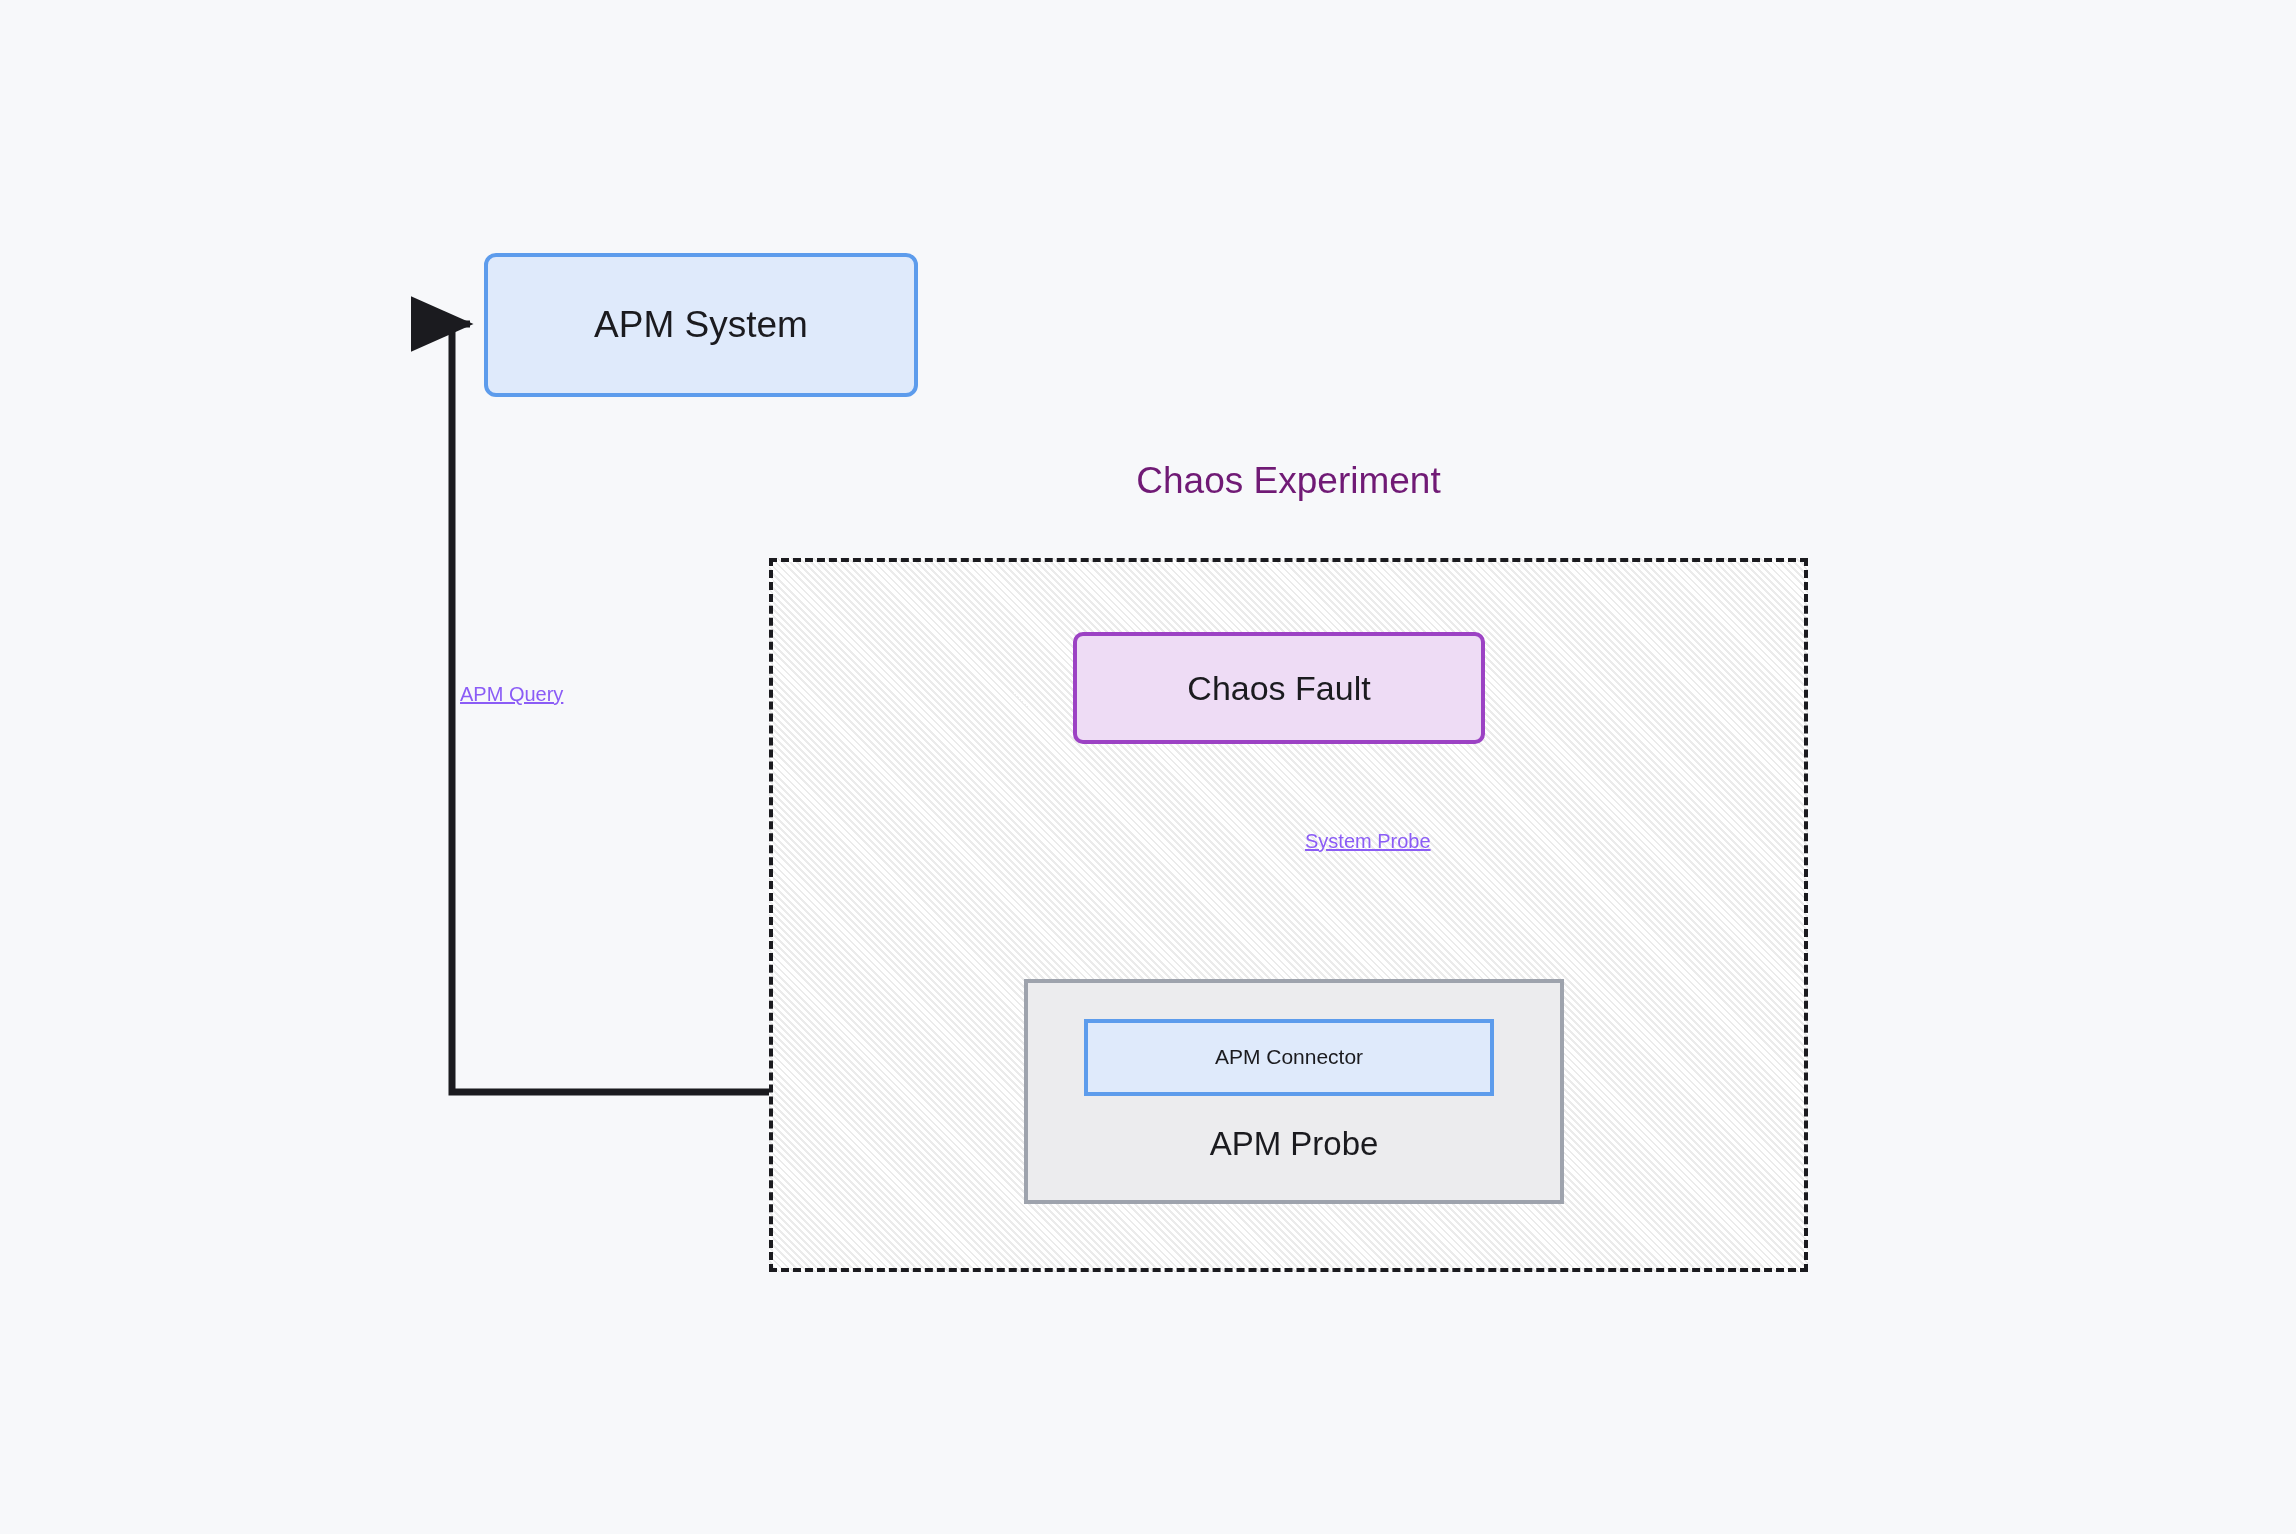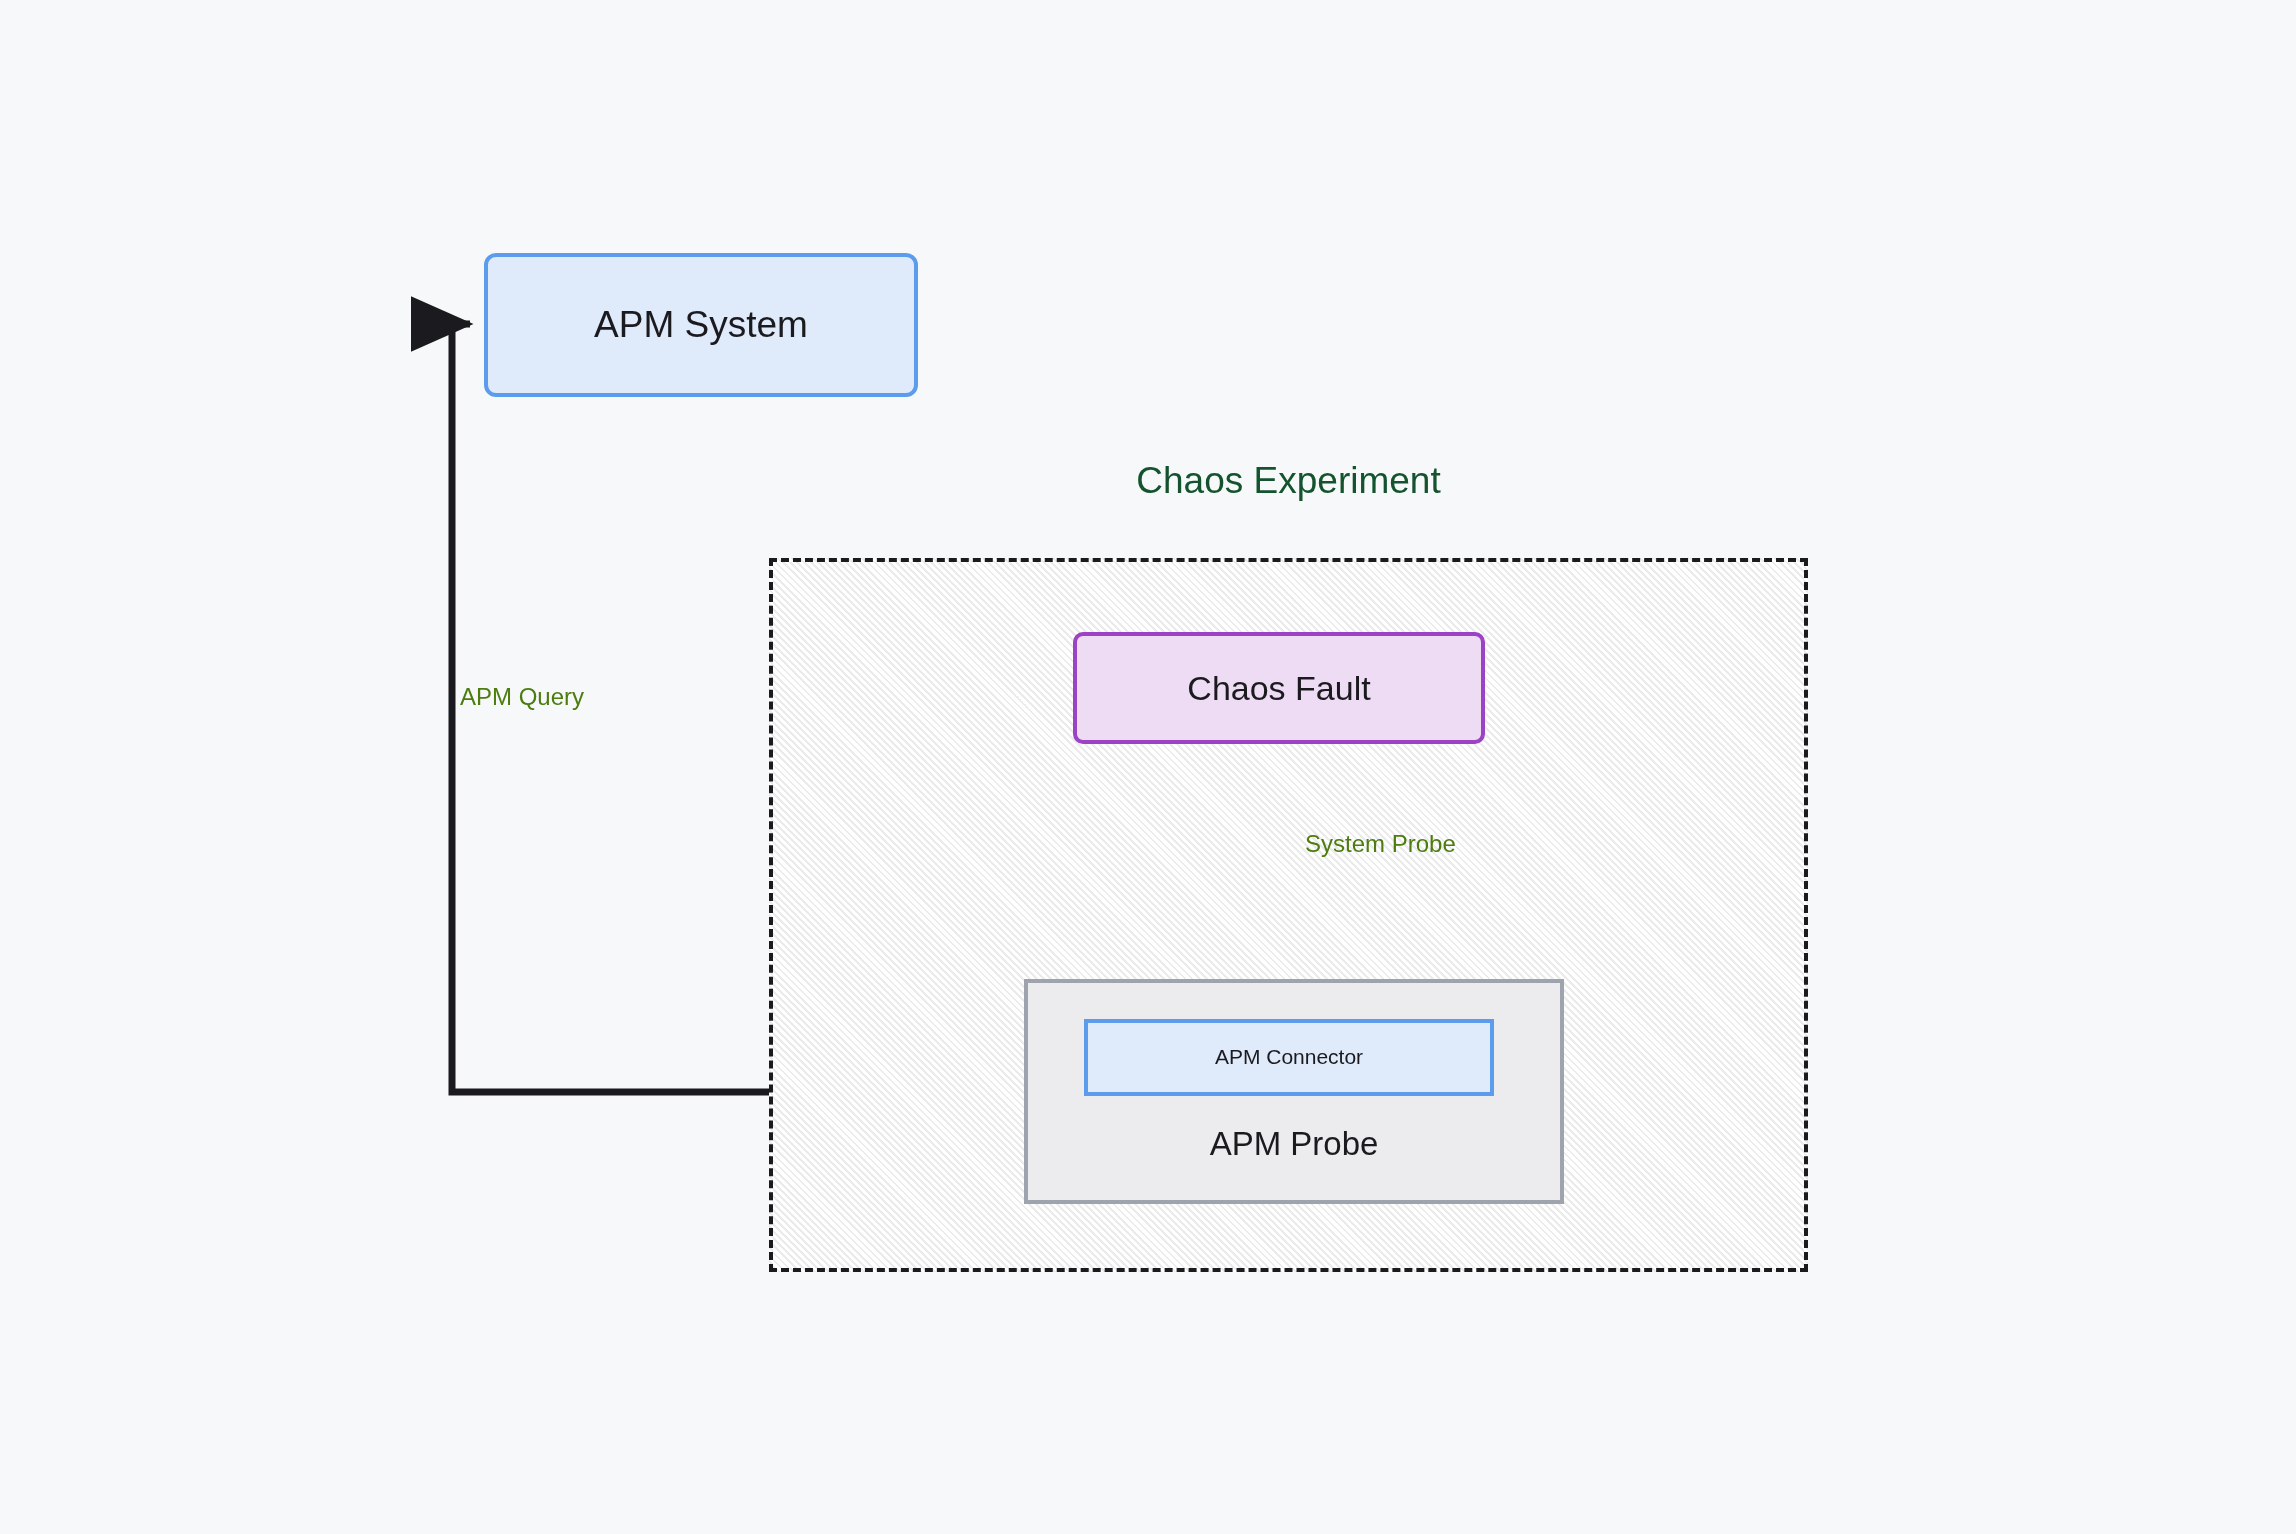--- a/index.html
+++ b/index.html
@@ -64,21 +64,21 @@
         #ffffff 5px);
   }
 
   #chaos-experiment-title {
     position: absolute;
     left: 769px;
     top: 460px;
     width: 1039px;
     text-align: center;
     font-size: 37px;
-    color: #14532d;
+    color: #701a75;
   }
 
   
   #chaos-fault {
     left: 1073px;
     top: 632px;
     width: 412px;
     height: 112px;
     background: #eedcf5;
     border: 4px solid #9c42c4;
@@ -120,23 +120,24 @@
     display: flex;
     align-items: center;
     justify-content: center;
     font-size: 21px;
     color: #1b1b1f;
   }
 
   
   .edge-label {
     position: absolute;
-    font-size: 24px;
-    color: #4d7c0f;
+    font-size: 20px;
+    color: #8b5cf6;
     white-space: nowrap;
+    text-decoration: underline;
   }
   #label-apm-query {
     left: 460px;
     top: 683px;
   }
   #label-execute-probe {
     left: 1305px;
     top: 830px;
   }
 

